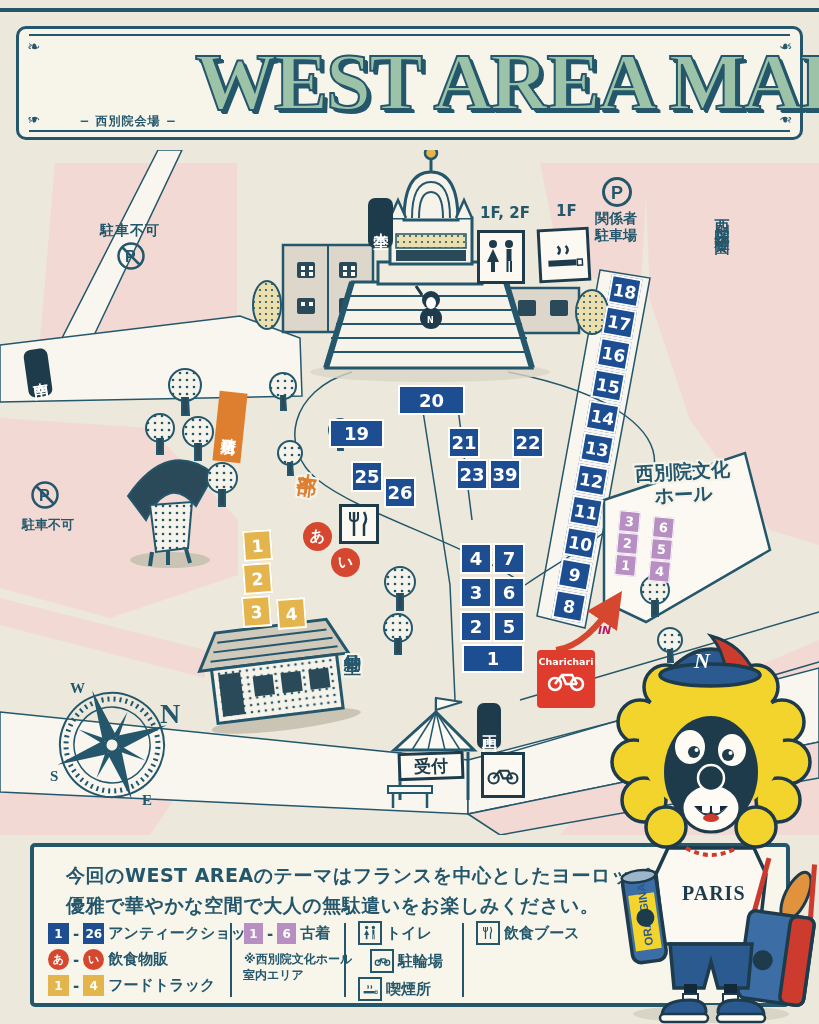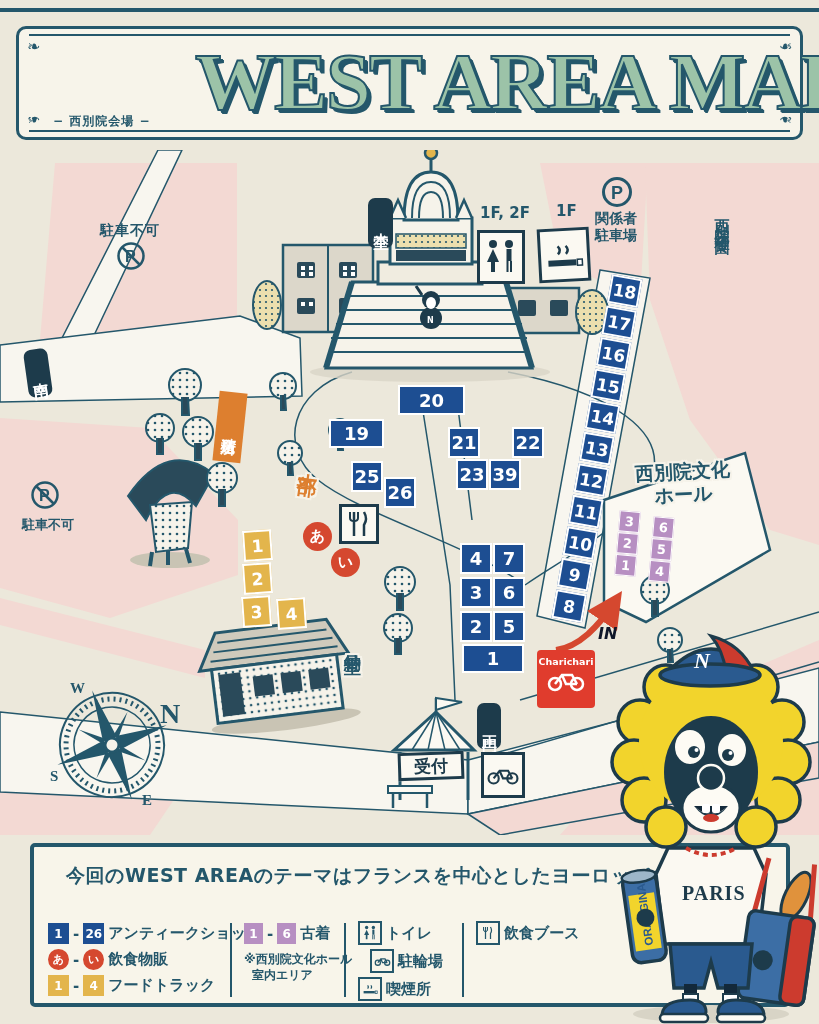--- a/index.html
+++ b/index.html
@@ -16,21 +16,21 @@
 
   
   .toprule{position:absolute;left:0;top:8px;width:819px;height:4px;background:var(--ink);}
   .hdr{position:absolute;left:16px;top:26px;width:787px;height:114px;background:#f7f4ea;
        border:3px solid var(--ink);border-radius:10px;}
   .hdr .inline{position:absolute;left:10px;right:10px;height:2px;background:var(--ink);}
   .hdr .flr{position:absolute;color:var(--ink);font-size:16px;line-height:1;}
   .brand{position:absolute;left:34px;top:18px;width:150px;text-align:center;color:var(--ink);
          font-family:"Liberation Serif",serif;font-style:italic;font-weight:bold;
          font-size:14.5px;line-height:1.35;letter-spacing:.5px;}
-  .venue{position:absolute;left:34px;top:84px;width:150px;color:var(--ink);
+  .venue{position:absolute;left:34px;top:84px;width:150px;text-align:center;color:var(--ink);
          font-size:12px;font-weight:bold;letter-spacing:1px;}
   .title{position:absolute;left:176px;top:7px;width:620px;text-align:center;
          font-family:"Liberation Serif",serif;font-weight:bold;font-size:81px;
          letter-spacing:-2px;color:var(--green);white-space:nowrap;
          -webkit-text-stroke:2px var(--ink);
          text-shadow:3px 3px 0 var(--ink),4px 4px 0 var(--ink);}
 
   
   .bb{position:absolute;width:32px;height:31px;background:var(--blue);border:2px solid #fff;
       color:#fff;font-weight:bold;font-size:18px;display:flex;align-items:center;justify-content:center;}
@@ -416,21 +416,21 @@
     <div class="pb">3</div>
     <div class="pb">2</div>
     <div class="pb">1</div>
   </div>
   <div class="pcol" style="left:651px;top:517px;">
     <div class="pb">6</div>
     <div class="pb">5</div>
     <div class="pb">4</div>
   </div>
 
-  <div class="abs" style="left:598px;top:624px;color:#0f172a;font-weight:bold;font-size:16px;font-style:italic;">IN</div>
+  <div class="abs" style="left:598px;top:624px;color:#be185d;font-weight:bold;font-size:11px;font-style:italic;">IN</div>
 
   <div class="abs" style="left:537px;top:650px;width:58px;height:58px;background:#e03c2d;border-radius:4px;
        display:flex;flex-direction:column;align-items:center;padding-top:6px;text-align:right;">
     <div style="color:#fff;font-weight:bold;font-size:9.5px;">Charichari</div>
     <svg width="40" height="26" viewBox="0 0 40 26" stroke="#fff" fill="none" stroke-width="2.5">
       <circle cx="9" cy="17" r="6"></circle>
         <circle cx="31" cy="17" r="6"></circle>
       <path d="M9,17 L16,8 L26,8 L31,17 M16,8 L20,17 L31,17"></path>
     </svg>
   </div>
@@ -446,20 +446,21 @@
   <div class="abs" style="left:398px;top:752px;width:66px;height:28px;background:#fbf9f2;border:3px solid var(--ink2);
        display:flex;align-items:center;justify-content:center;font-weight:bold;font-size:17px;color:var(--ink2);transform:rotate(-2deg);">受付</div>
 
   <div class="inkb" style="left:160px;top:698px;font-size:28px;font-family:'Liberation Serif',serif;">N</div>
   <div class="inkb" style="left:70px;top:680px;font-size:15px;font-family:'Liberation Serif',serif;">W</div>
   <div class="inkb" style="left:50px;top:768px;font-size:15px;font-family:'Liberation Serif',serif;">S</div>
   <div class="inkb" style="left:142px;top:792px;font-size:15px;font-family:'Liberation Serif',serif;">E</div>
 
   <div class="panel">
     <div class="pline" style="top:16px;">今回のWEST AREAのテーマはフランスを中心としたヨーロッパの蚤の市!!</div>
+    <div class="pline" style="top:46px;">優雅で華やかな空間で大人の無駄遣いをお楽しみください。</div>
 
     <div class="leg" style="left:14px;top:76px;">
       <span class="sw b">1</span>
       <span class="dash">-</span>
       <span class="sw b">26</span>
       <span>アンティークショップ</span>
     </div>
     <div class="leg" style="left:14px;top:102px;">
       <span class="sw r">あ</span>
       <span class="dash">-</span>
@@ -475,21 +476,21 @@
 
     <div class="vline" style="left:196px;top:76px;height:74px;"></div>
 
     <div class="leg" style="left:210px;top:76px;">
       <span class="sw p">1</span>
       <span class="dash">-</span>
       <span class="sw p">6</span>
       <span>古着</span>
     </div>
     <div class="note" style="left:210px;top:104px;">※西別院文化ホール</div>
-    <div class="note" style="left:218px;top:120px;">室内エリア</div>
+    <div class="note" style="left:209px;top:120px;">室内エリア</div>
 
     <div class="vline" style="left:310px;top:76px;height:74px;"></div>
 
     <div class="leg" style="left:324px;top:74px;">
       <span class="ib">
         <svg width="16" height="16" viewBox="0 0 36 38" fill="#24576b">
           <circle cx="10" cy="6" r="4"></circle>
             <polygon points="10,11 4,24 8,24 8,34 12,34 12,24 16,24"></polygon>
           <circle cx="26" cy="6" r="4"></circle>
             <rect x="23.5" y="11" width="5" height="12"></rect>

